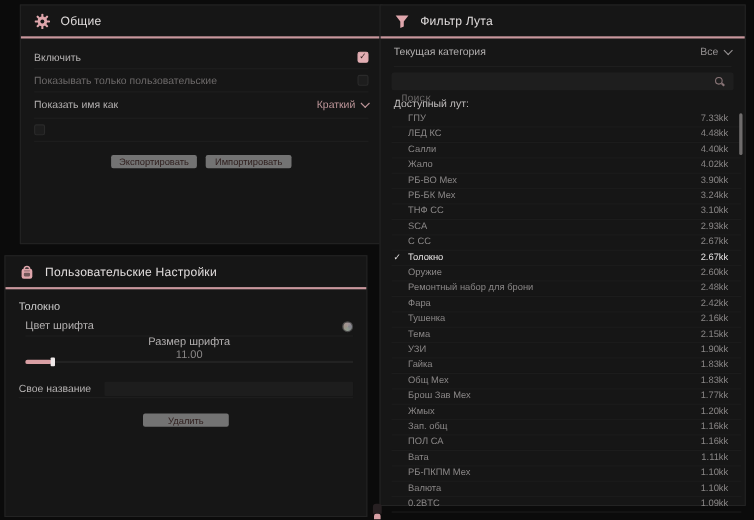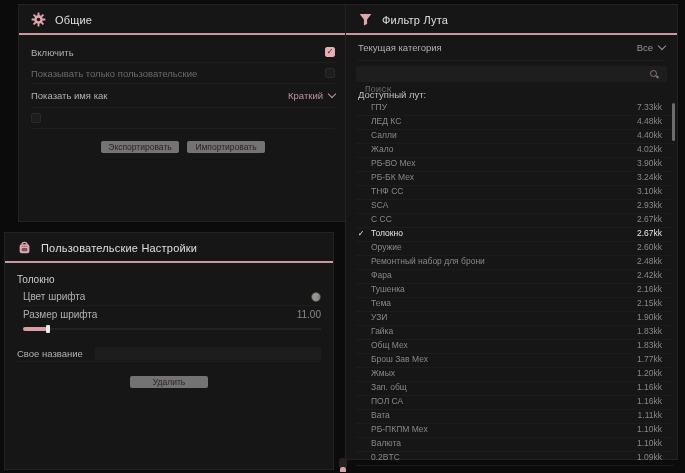--- a/index.html
+++ b/index.html
@@ -29,21 +29,21 @@
         transform:rotate(45deg);margin-top:-3px;}
   .btnrow{display:flex;justify-content:center;gap:8px;margin-top:12px;}
   .pillbtn{background:#737373;color:#30201f;border:none;border-radius:2px;
            font-size:8.5px;font-family:"Liberation Sans",sans-serif;
            padding:2px 0;width:78px;height:12px;line-height:8px;}
 
   .itemname{margin:11px 12px 3px 12px;font-size:10px;color:#cccccc;}
   .subrow{display:flex;align-items:center;justify-content:space-between;
           margin:0 12px 0 18px;height:17px;border-bottom:1px solid #1e1e1e;
           font-size:10px;color:#b3b0b0;}
-  .subrow.nob{border-bottom:none;}
+  .subrow.nob{border-bottom:none;flex-direction:column;}
   .colorwheel{width:10px;height:10px;border-radius:50%;
               background:conic-gradient(#a29595,#83838c,#8f9a8e,#9c9186,#a29595);
               border:1px solid #494949;box-sizing:border-box;}
   .sizeval{color:#8a8787;}
   .slider{position:relative;margin:2px 12px 0 18px;height:8px;}
   .slider .track{position:absolute;left:0;right:0;top:3px;height:2px;background:#222222;}
   .slider .fill{position:absolute;left:0;top:2px;width:24px;height:4px;background:#d99fa4;border-radius:2px;}
   .slider .thumb{position:absolute;left:23px;top:0;width:4px;height:8px;background:#efe9e9;border-radius:1px;}
   .namerow{display:flex;align-items:center;margin:12px 12px 0 12px;height:16px;
            font-size:9.5px;color:#b3b0b0;border-bottom:1px solid #1e1e1e;}

